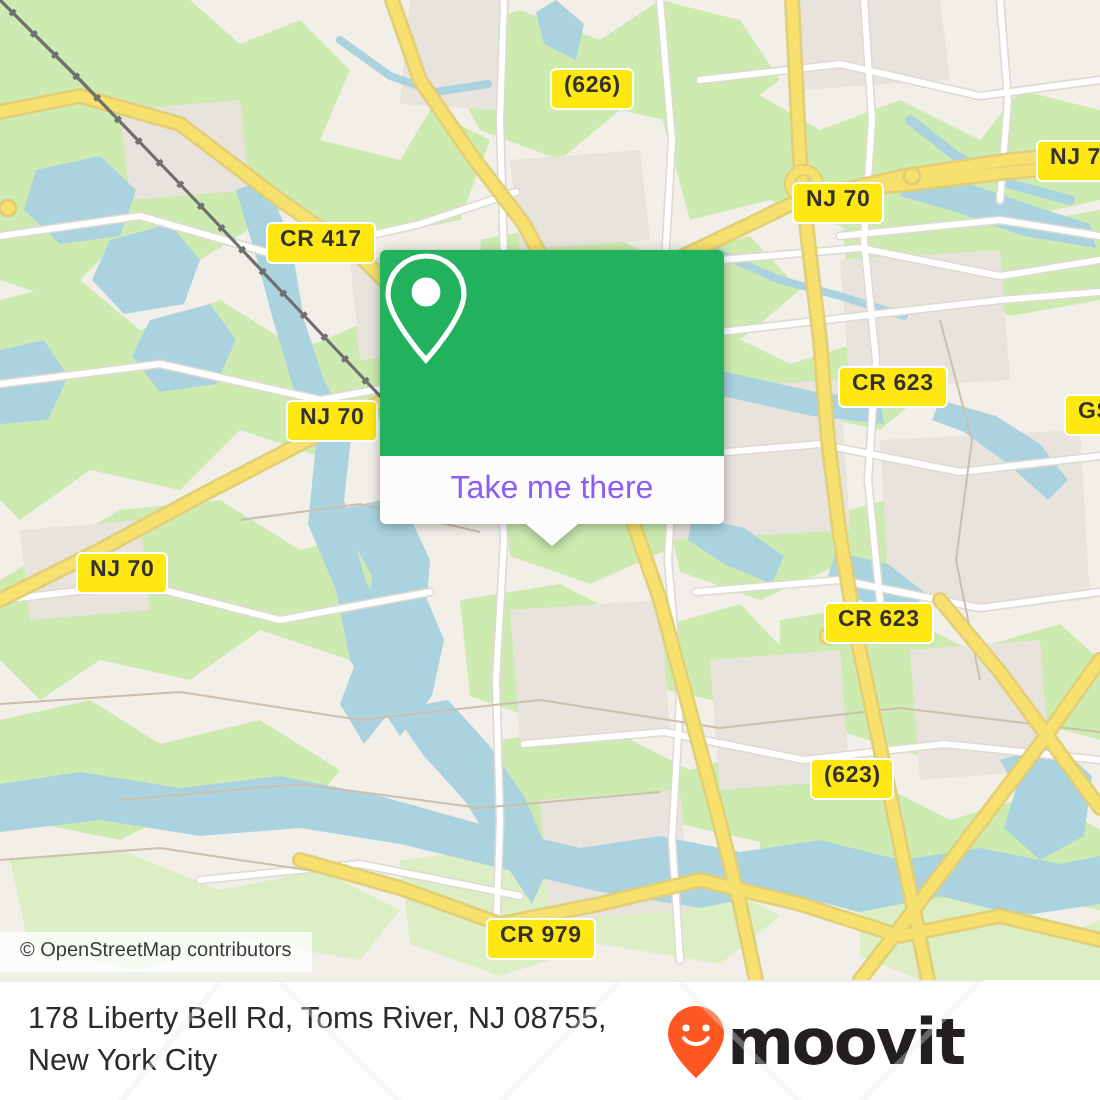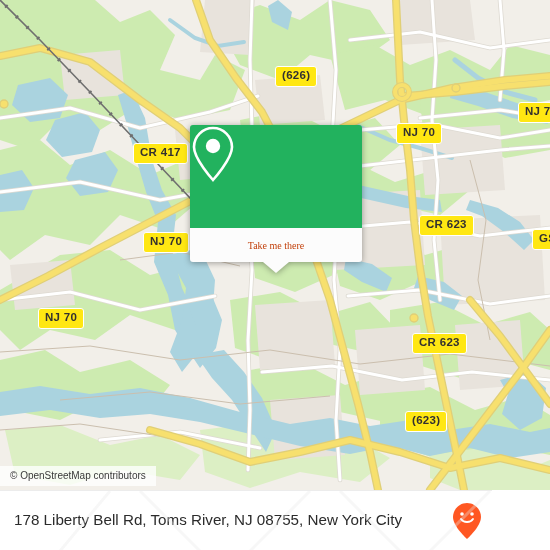--- a/index.html
+++ b/index.html
@@ -22,21 +22,20 @@
     border-radius:3px;
     color:#333130;
     font-size:11.5px;
     font-weight:bold;
     line-height:1;
     padding:3px 6px 4px 6px;
     white-space:nowrap;
     letter-spacing:.3px;
     box-sizing:border-box;
     font-family:"Liberation Sans", sans-serif;
-    margin-top:32px;
   }
   .shield.paren{background:#ffe712;}
 
   
   #attrib{
     position:absolute;left:0;top:466px;
     background:rgba(255,255,255,.78);
     font-size:10px;color:#3a3a3a;
     padding:4px 10px 5px 10px;
     white-space:nowrap;
@@ -53,22 +52,22 @@
     border-radius:3px 3px 0 0;
     display:flex;align-items:center;justify-content:center;
   }
   #popup-bottom{
     height:34px;background:#fcfcfc;
     border-radius:0 0 3px 3px;
     display:flex;align-items:center;justify-content:center;
     position:relative;
   }
   #popup-bottom .label{
-    font-size:10px;color:#c2410c;
-    font-family:Liberation Serif, serif;
+    font-size:16px;color:#8b5cf6;
+    font-family:Liberation Sans, sans-serif;
   }
   #popup-tail{
     position:absolute;left:50%;top:100%;
     margin-left:-13px;
     width:0;height:0;
     border-left:13px solid transparent;
     border-right:13px solid transparent;
     border-top:11px solid #fcfcfc;
   }
 
@@ -315,16 +314,17 @@
       </g>
     </svg>
     <div id="address">178 Liberty Bell Rd, Toms River, NJ 08755, New York City</div>
     <div id="logo">
       <svg width="30" height="38" viewBox="0 0 30 38">
         <path d="M15 1 C7.3 1 1 7.3 1 15 C1 24.5 15 37 15 37 C15 37 29 24.5 29 15 C29 7.3 22.7 1 15 1 Z" fill="#ff5722"></path>
         <circle cx="10" cy="12" r="1.8" fill="#ffffff"></circle>
         <circle cx="20" cy="12" r="1.8" fill="#ffffff"></circle>
         <path d="M9 17 C11.5 21 18.5 21 21 17" stroke="#ffffff" stroke-width="1.9" fill="none" stroke-linecap="round"></path>
       </svg>
+      <span class="wordmark">moovit</span>
     </div>
   </div>
 
 </div>
 
 </body></html>

